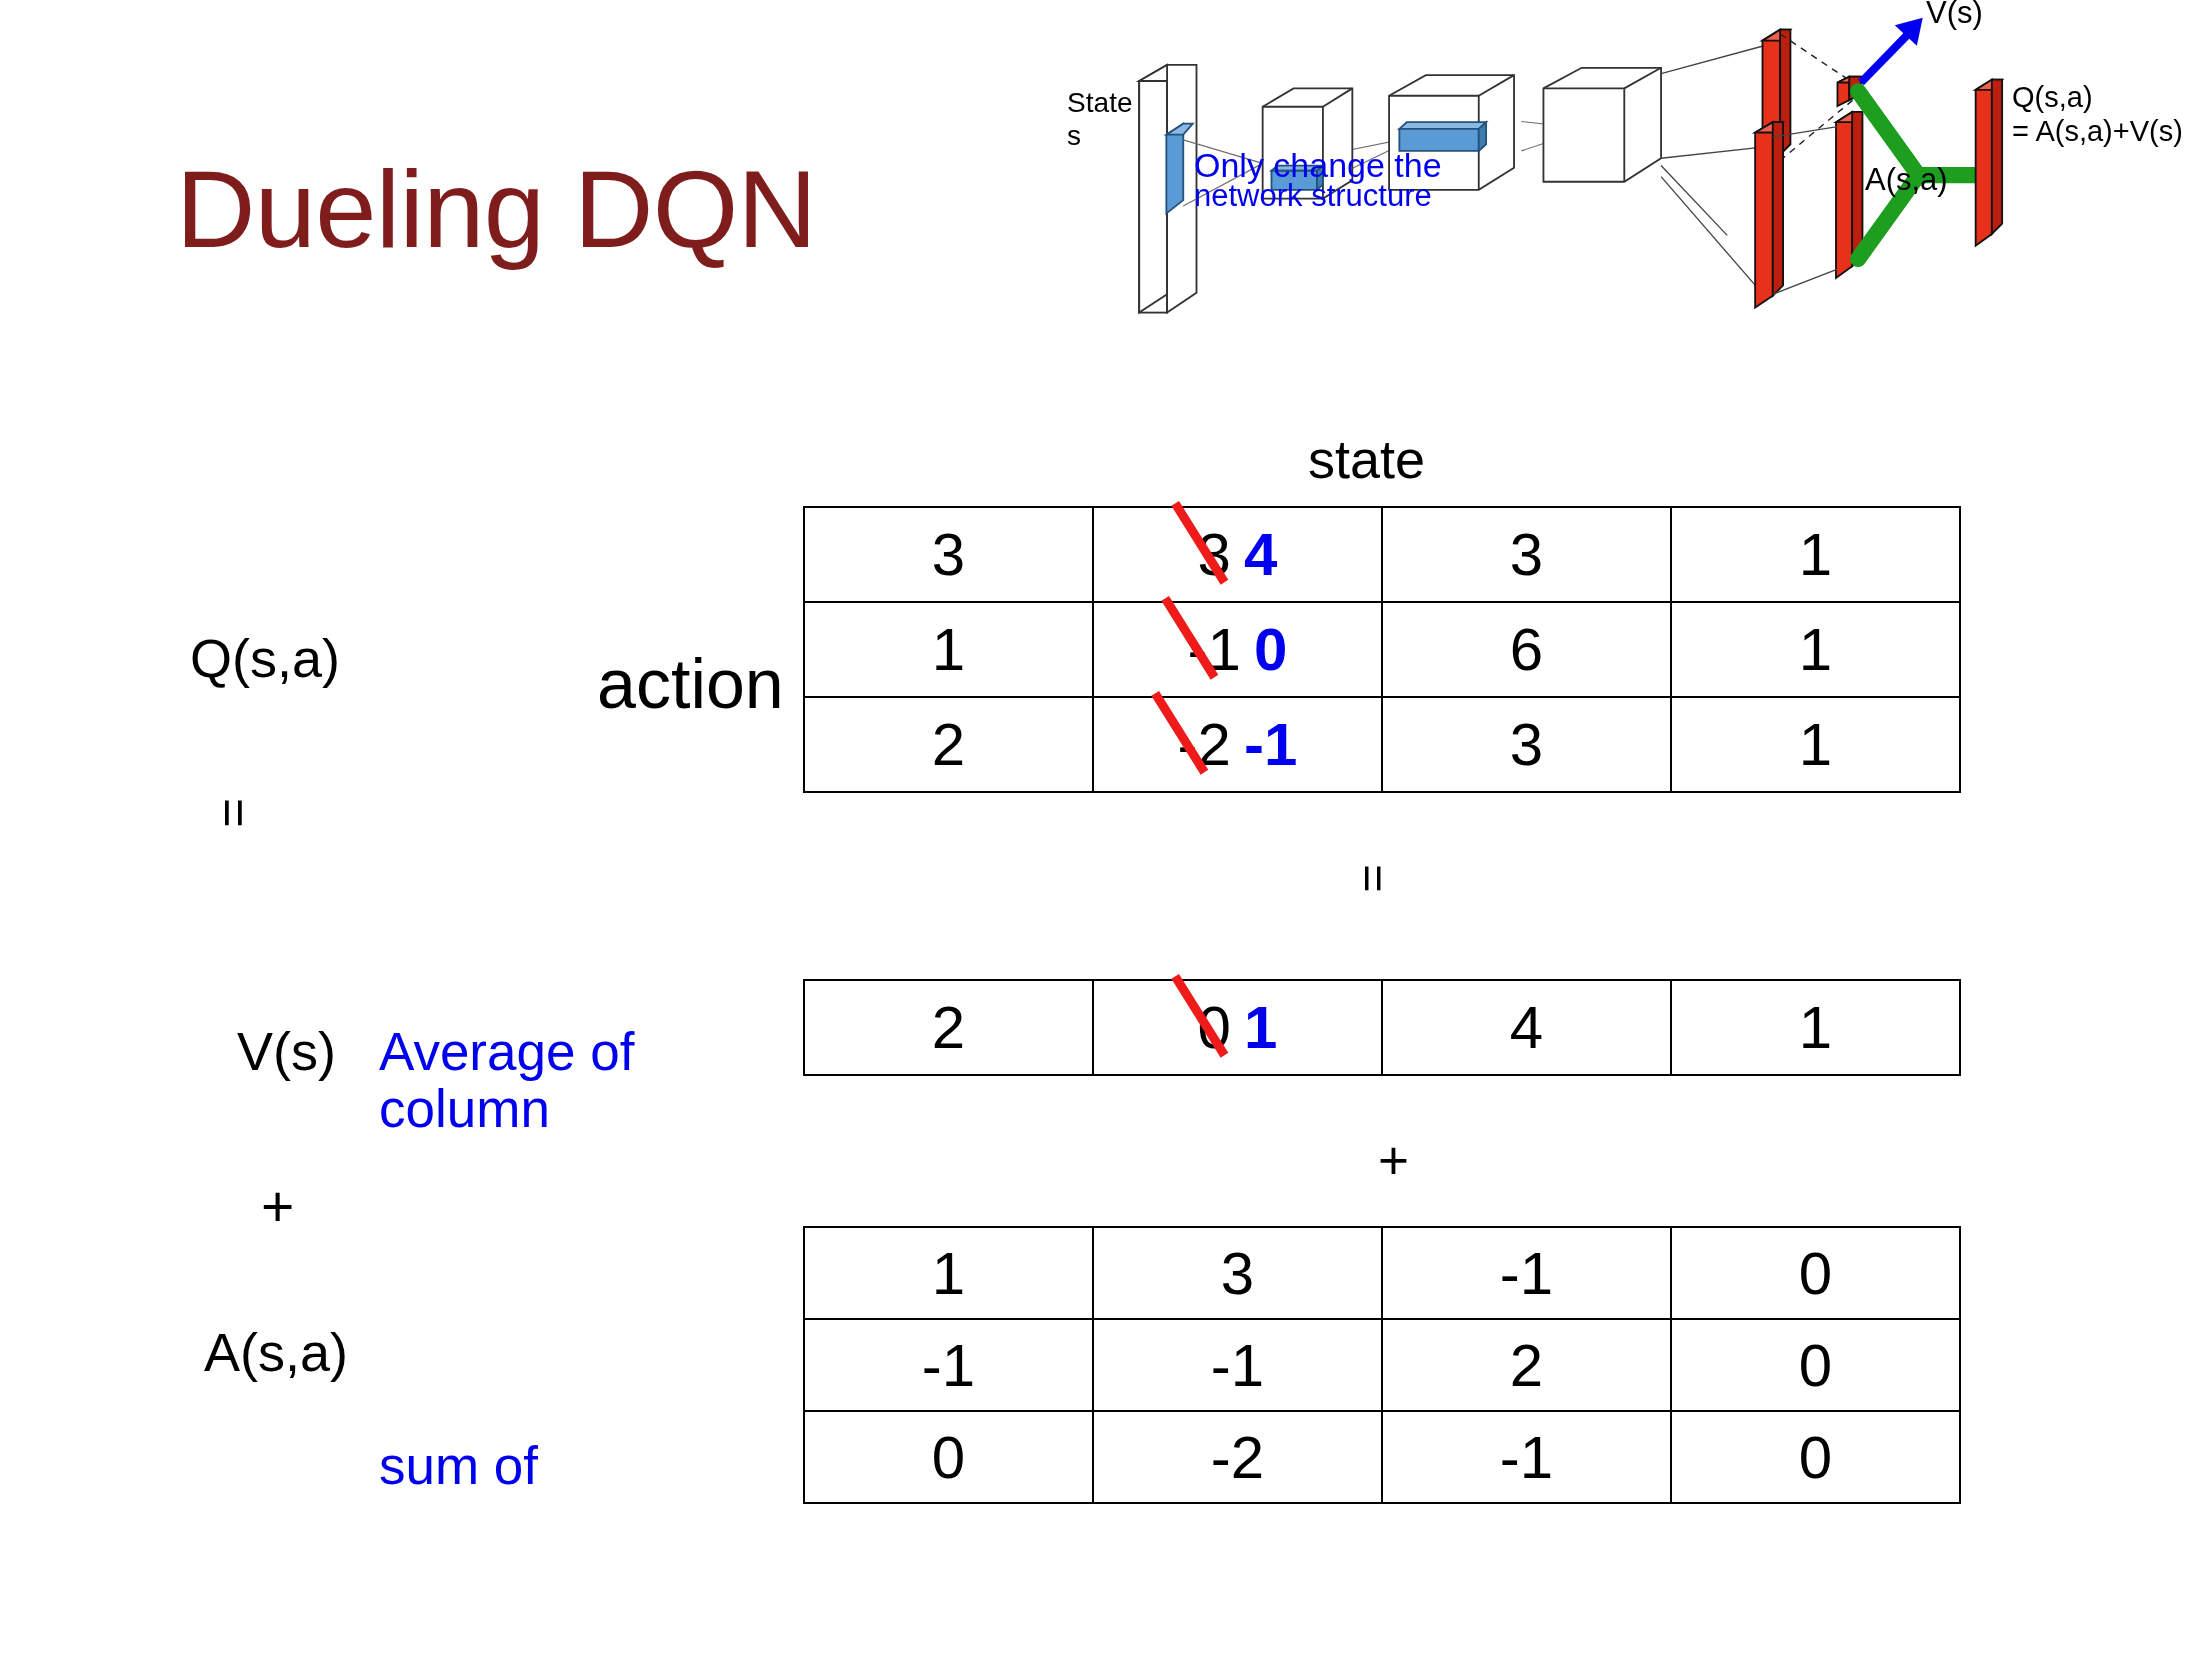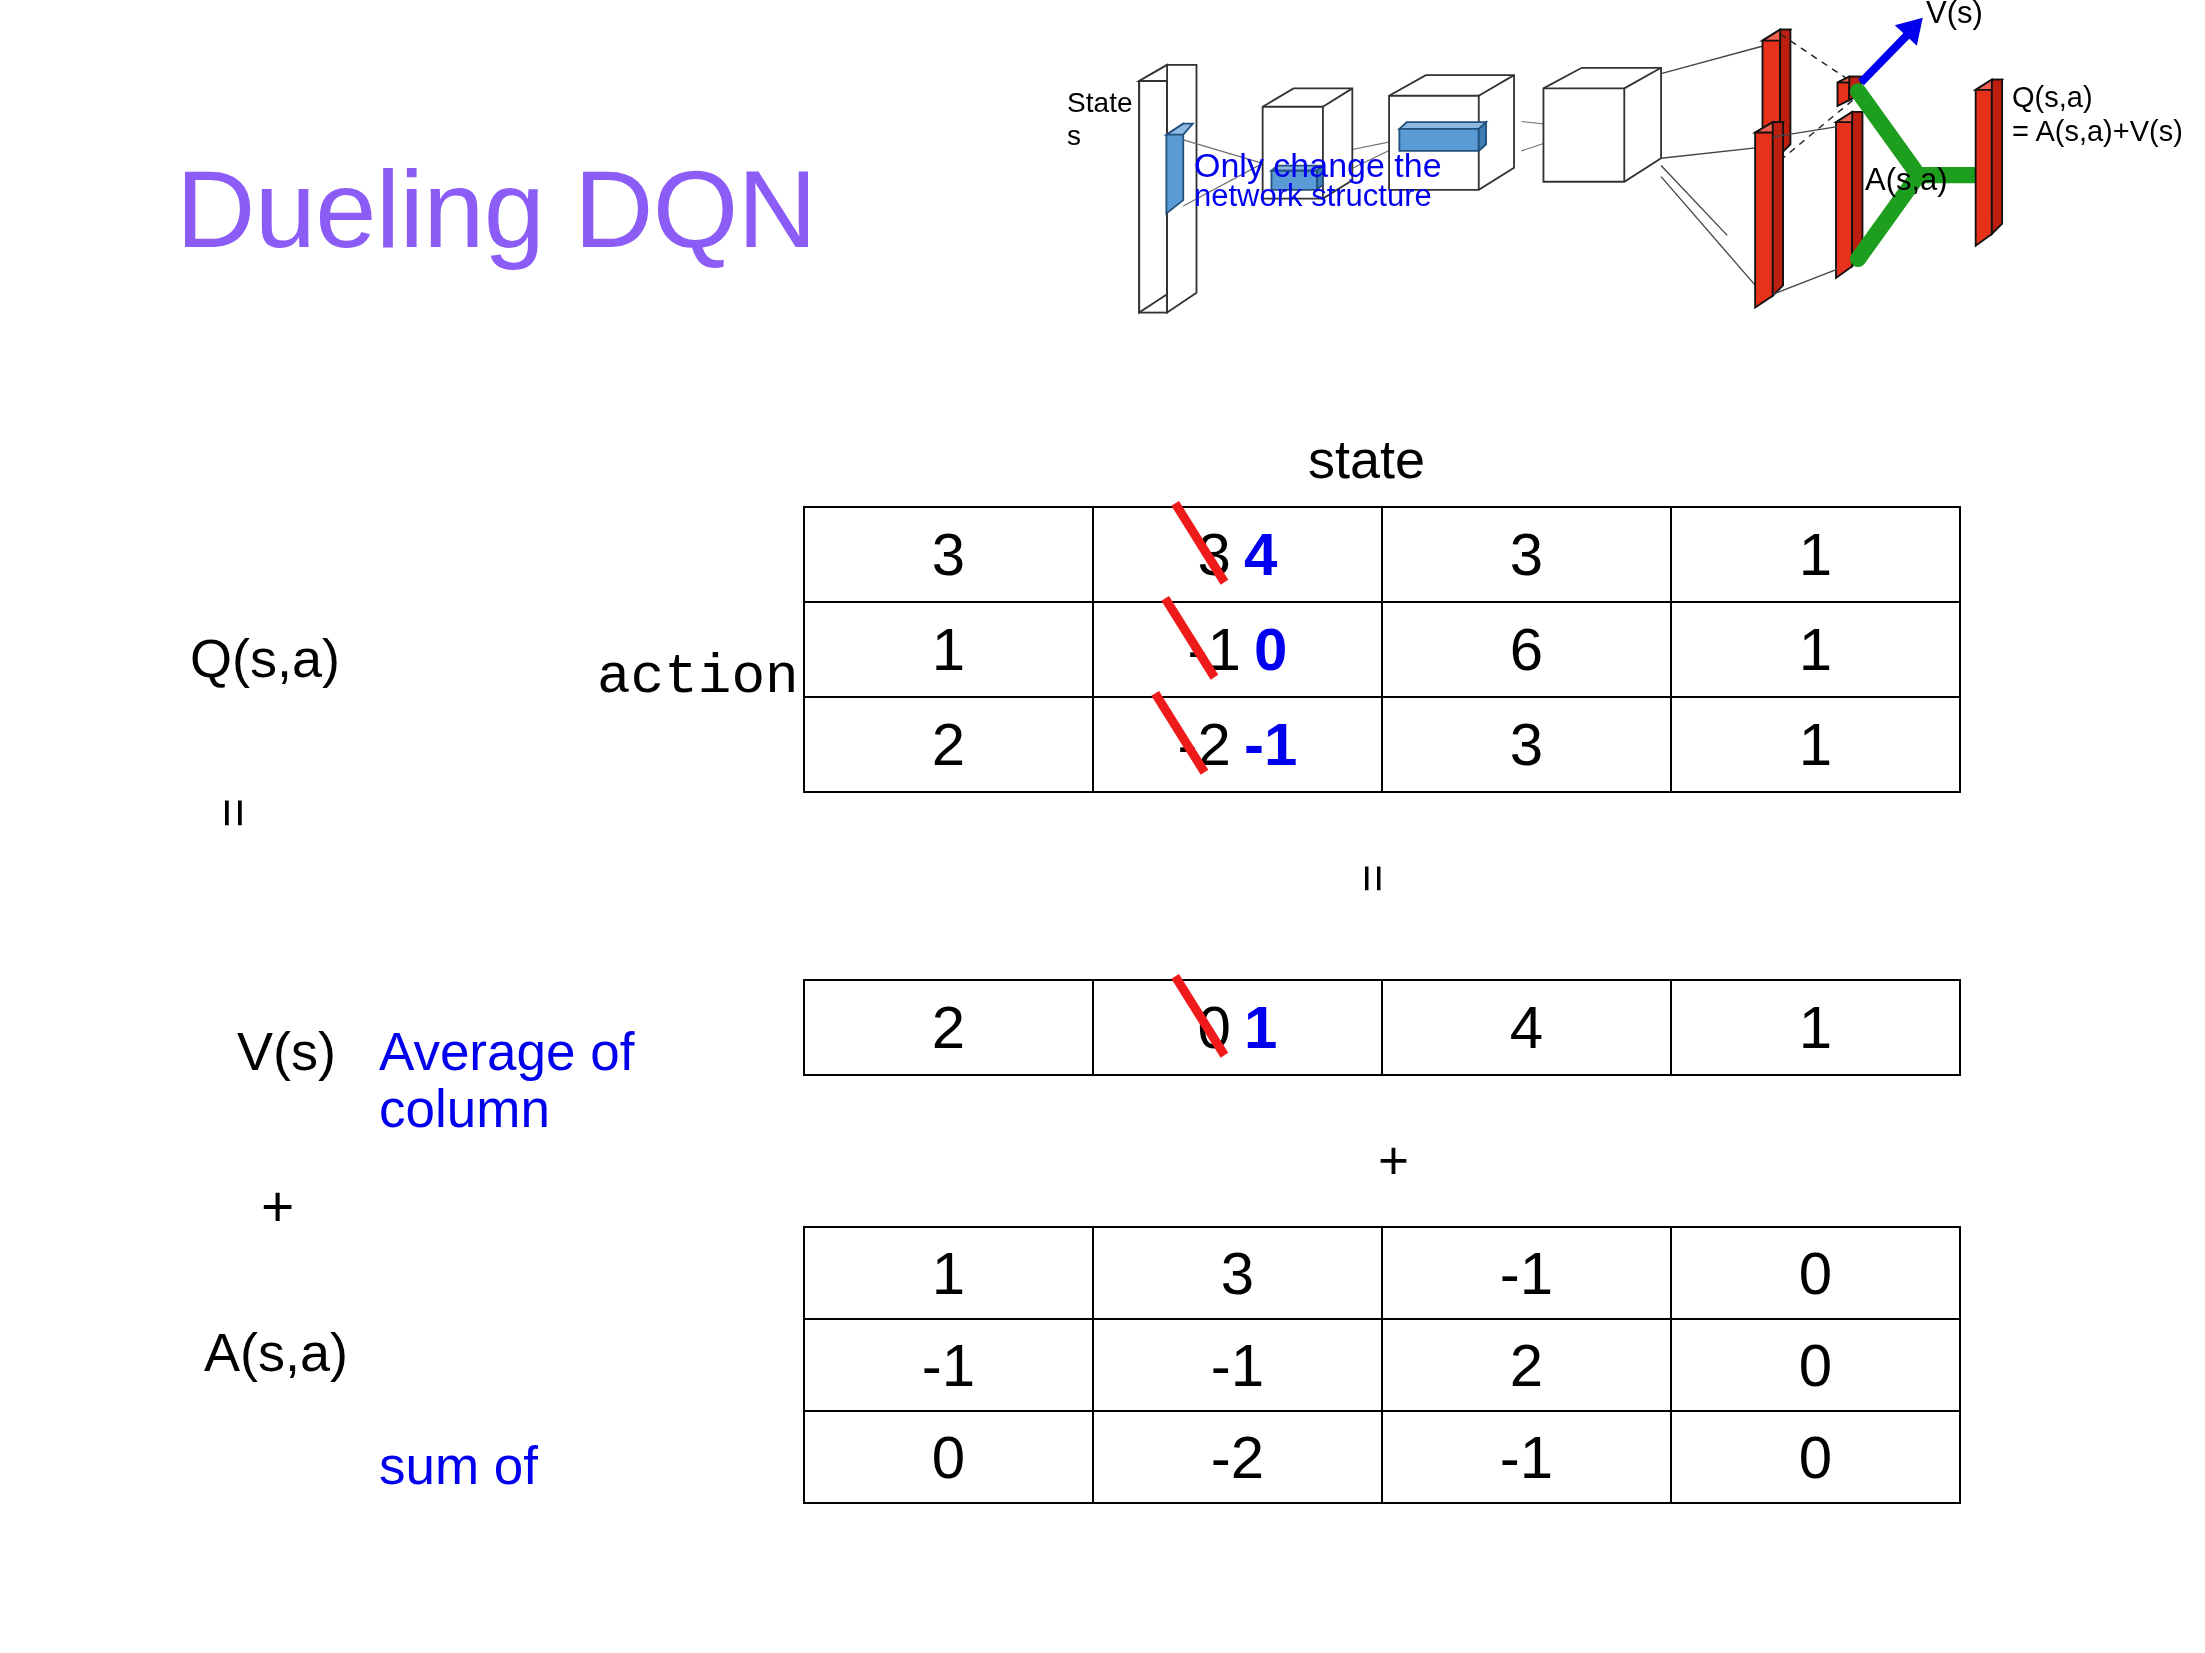--- a/index.html
+++ b/index.html
@@ -18,21 +18,21 @@
 
   
   #slide-title {
     position: absolute;
     left: 176px;
     top: 154px;
     font-size: 110px;
     line-height: 1;
     font-weight: 400;
     letter-spacing: -0.7px;
-    color: #8b5cf6;
+    color: #7f1d1d;
     white-space: nowrap;
   }
 
   
   #network-figure {
     position: absolute;
     left: 1073px;
     top: 0px;
     width: 1132px;
     height: 412px;
@@ -43,21 +43,21 @@
   .lbl {
     position: absolute;
     white-space: nowrap;
     line-height: 1.08;
   }
   .blk { color: #000000; }
   .blu { color: #0000ee; }
 
   #state-label   { left: 1308px; top: 430px;  font-size: 54px; }
   #q-label       { left: 190px;  top: 629px;  font-size: 54px; }
-  #action-label  { left: 597px;  top: 647px;  font-size: 56px; font-family: Liberation Mono, monospace; }
+  #action-label  { left: 597px;  top: 647px;  font-size: 70px; }
   #eq-q          { left: 261px;  top: 798px; font-size: 51px;
                    transform: rotate(90deg); transform-origin: left top; }
   #eq-mid        { left: 1400px; top: 864px; font-size: 49px;
                    transform: rotate(90deg); transform-origin: left top; }
   #v-label       { left: 237px;  top: 1022px; font-size: 54px; }
   #avg-label     { left: 379px;  top: 1023px; font-size: 53px; }
   #plus-left     { left: 261px;  top: 1176px; font-size: 57px; }
   #plus-mid      { left: 1378px; top: 1132px; font-size: 53px; }
   #a-label       { left: 204px;  top: 1323px; font-size: 54px; }
   #sum-label     { left: 379px;  top: 1437px; font-size: 53px; text-align: center; }

